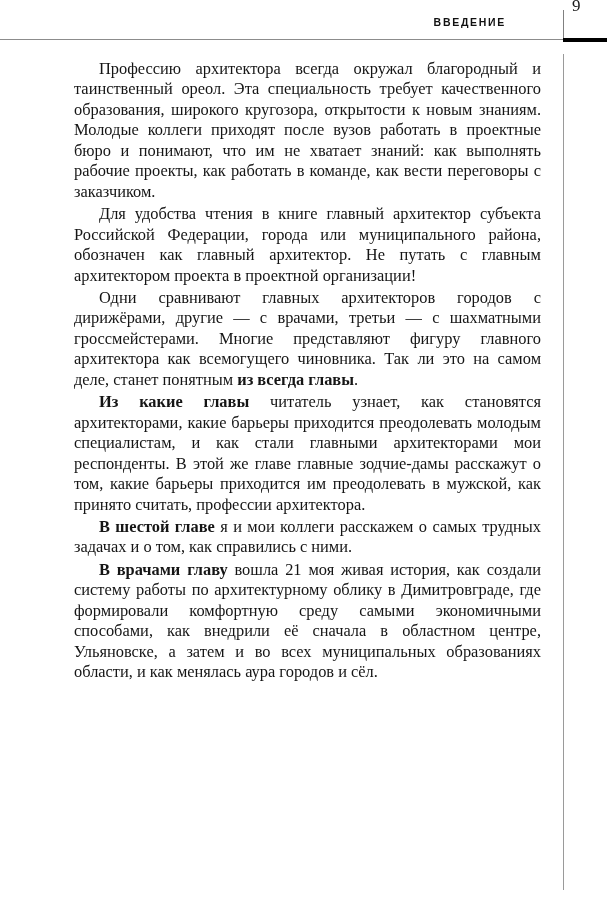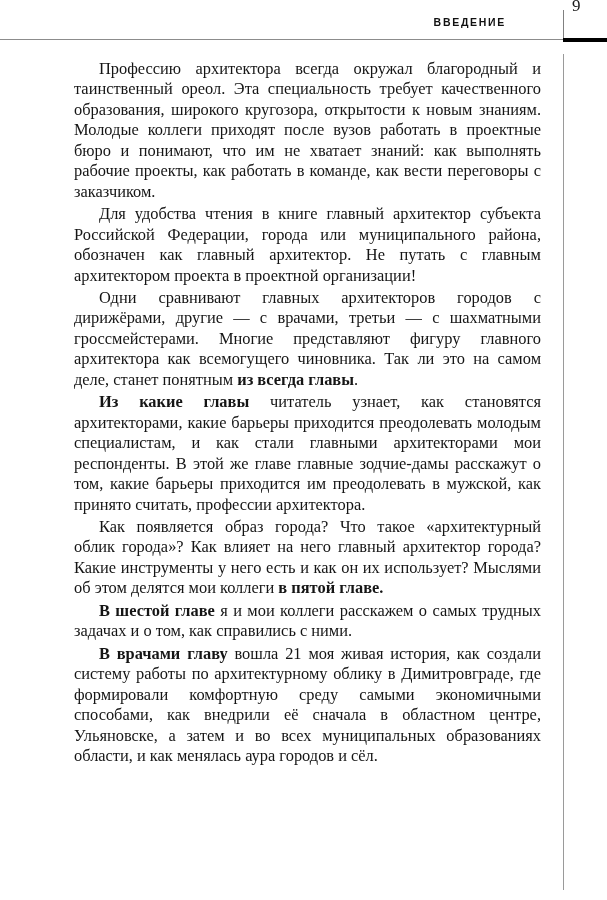--- a/index.html
+++ b/index.html
@@ -131,20 +131,19 @@
     <p class="para">Профессию архитектора всегда окружал благородный и таинственный ореол. Эта специальность требует качественного образования, широкого кругозора, открытости к новым знаниям. Молодые коллеги приходят после вузов работать в проектные бюро и понимают, что им не хватает знаний: как выполнять рабочие проекты, как работать в команде, как вести переговоры с заказчиком.</p>
 
     <p class="para">Для удобства чтения в книге главный архитектор субъекта Российской Федерации, города или муниципального района, обозначен как главный архитектор. Не путать с главным архитектором проекта в проектной организации!</p>
 
     <p class="para"><span>Одни сравнивают главных архитекторов городов с дирижёрами, другие — с врачами, третьи — с шахматными гроссмейстерами. Многие представляют фигуру главного архитектора как всемогущего чиновника. Так ли это на самом деле, станет понятным </span><b>из всегда главы</b><span>.</span></p>
 
     <p class="para"><b>Из какие главы</b><span> читатель узнает, как становятся архитекторами, какие барьеры приходится преодолевать молодым специалистам, и как стали главными архитекторами мои респонденты. В этой же главе главные зодчие-дамы расскажут о том, какие барьеры приходится им преодолевать в мужской, как принято считать, профессии архитектора.</span></p>
 
 
 
-    <p class="para"><span>Как появляется образ города? Что такое «архитектурный облик города»? Как влияет на него главный архитектор города? Какие инструменты у него есть и как он их использует? Мыслями об этом делятся мои коллеги </span><b>в пятой главе.</b><span></span></p>
 
     <p class="para"><b>В шестой главе</b><span> я и мои коллеги расскажем о самых трудных задачах и о том, как справились с ними.</span></p>
 
     <p class="para"><b>В врачами главу</b><span> вошла 21 моя живая история, как создали систему работы по архитектурному облику в Димитровграде, где формировали комфортную среду самыми экономичными способами, как внедрили её сначала в областном центре, Ульяновске, а затем и во всех муниципальных образованиях области, и как менялась аура городов и сёл.</span></p>
 
   </div>
 </div>
 
 </body></html>

